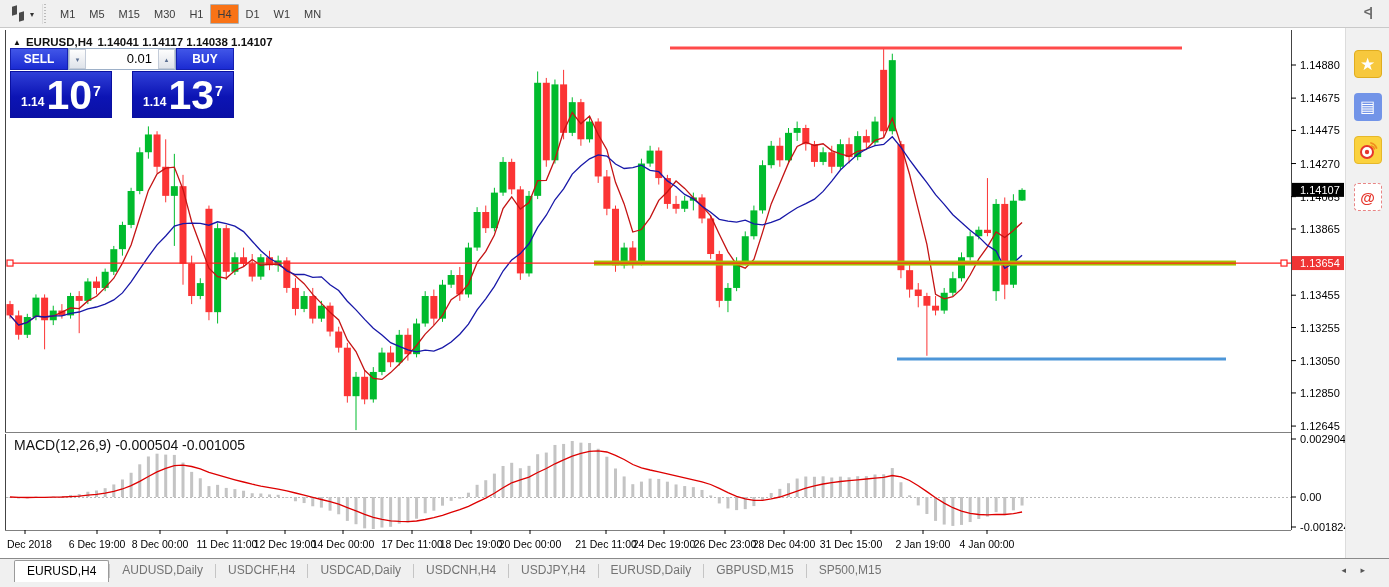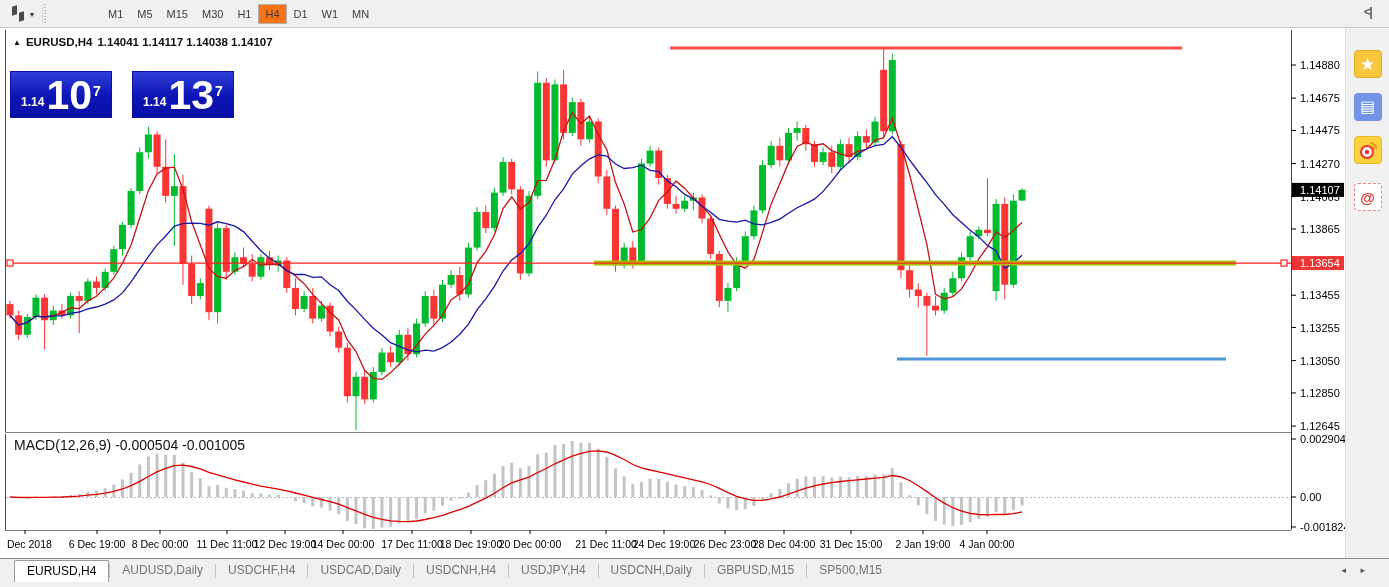--- a/index.html
+++ b/index.html
@@ -83,21 +83,21 @@
 
 <div id="app">
 
   <div id="toolbar">
     <div class="tool-icon">
       <span class="c1"></span>
       <span class="c2"></span>
       <span class="caret">▾</span>
     </div>
     <div class="grip"></div>
-    <div id="tf-buttons" style="display: flex; margin-left: 48px;">
+    <div id="tf-buttons" style="display: flex;">
         <div class="tf-btn">M1</div>
         <div class="tf-btn">M5</div>
         <div class="tf-btn">M15</div>
         <div class="tf-btn">M30</div>
         <div class="tf-btn">H1</div>
         <div class="tf-btn active">H4</div>
         <div class="tf-btn">D1</div>
         <div class="tf-btn">W1</div>
         <div class="tf-btn">MN</div>
       </div>
@@ -561,20 +561,29 @@
         </g>
       </svg>
 
     <div id="chart-title">
       <span class="tri">▲</span>
       <span>EURUSD,H4</span>
       <span>1.14041 1.14117 1.14038 1.14107</span>
     </div>
 
     <div id="trade-panel">
+      <div class="tp-row1">
+        <div class="tp-btn">SELL</div>
+        <div class="spinner">
+          <div class="spin-btn">▾</div>
+          <div class="spin-value">0.01</div>
+          <div class="spin-btn">▴</div>
+        </div>
+        <div class="tp-btn">BUY</div>
+      </div>
       <div class="tp-row2">
         <div class="quote-box">
           <span class="q-small">1.14</span>
           <span class="q-big">10</span>
           <span class="q-sup">7</span>
         </div>
         <div class="quote-box">
           <span class="q-small">1.14</span>
           <span class="q-big">13</span>
           <span class="q-sup">7</span>
@@ -612,21 +621,21 @@
         <div class="tab">AUDUSD,Daily</div>
         <div class="tab-sep"></div>
         <div class="tab">USDCHF,H4</div>
         <div class="tab-sep"></div>
         <div class="tab">USDCAD,Daily</div>
         <div class="tab-sep"></div>
         <div class="tab">USDCNH,H4</div>
         <div class="tab-sep"></div>
         <div class="tab">USDJPY,H4</div>
         <div class="tab-sep"></div>
-        <div class="tab">USDCNH,Daily</div>
+        <div class="tab">EURUSD,Daily</div>
         <div class="tab-sep"></div>
         <div class="tab">GBPUSD,M15</div>
         <div class="tab-sep"></div>
         <div class="tab">SP500,M15</div>
       </div>
     <div id="tab-arrows">◂ ▸</div>
   </div>
 
 </div>
 

